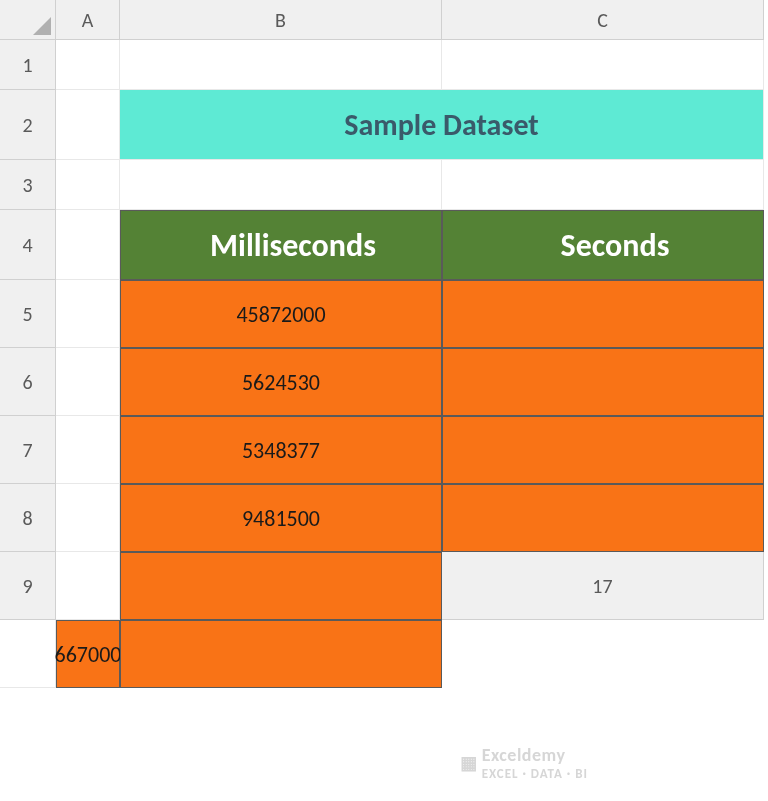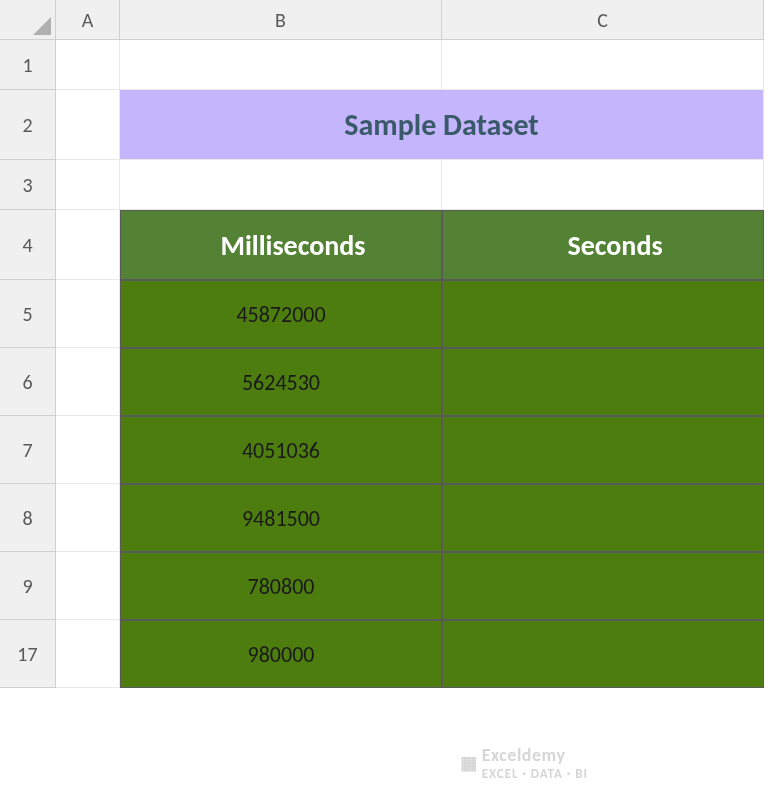--- a/index.html
+++ b/index.html
@@ -61,43 +61,43 @@
     .cell {
       border-right: 1px solid #e8e8e8;
       border-bottom: 1px solid #e8e8e8;
       display: flex;
       align-items: center;
       justify-content: center;
       background: #ffffff;
     }
     .title-cell {
       grid-column: 3 / 5;
-      background: #c4b5fd;
+      background: #5eead4;
       color: #3a5a6a;
       font-size: 30px;
       font-weight: bold;
       display: flex;
       align-items: center;
       justify-content: center;
       border-right: 1px solid #e8e8e8;
       border-bottom: 1px solid #e8e8e8;
     }
     .table-header {
       background: #548235;
       color: #ffffff;
-      font-size: 28px;
+      font-size: 32px;
       font-weight: bold;
       display: flex;
       align-items: center;
       justify-content: center;
       border: 1px solid #5a5a5a;
       padding-left: 24px;
     }
     .table-cell {
-      background: #4d7c0f;
+      background: #f97316;
       border: 1px solid #5a5a5a;
       display: flex;
       align-items: center;
       justify-content: center;
       font-size: 22px;
       color: #1a1a1a;
     }
     .watermark {
       position: absolute;
       bottom: 20px;
@@ -152,36 +152,35 @@
   <div class="table-cell">45872000</div>
   <div class="table-cell"></div>
 
   <div class="row-header">6</div>
   <div class="cell"></div>
   <div class="table-cell">5624530</div>
   <div class="table-cell"></div>
 
   <div class="row-header">7</div>
   <div class="cell"></div>
-  <div class="table-cell">4051036</div>
+  <div class="table-cell">5348377</div>
   <div class="table-cell"></div>
 
   <div class="row-header">8</div>
   <div class="cell"></div>
   <div class="table-cell">9481500</div>
   <div class="table-cell"></div>
 
   <div class="row-header">9</div>
   <div class="cell"></div>
-  <div class="table-cell">780800</div>
   <div class="table-cell"></div>
 
   <div class="row-header">17</div>
   <div class="cell"></div>
-  <div class="table-cell">980000</div>
+  <div class="table-cell">667000</div>
   <div class="table-cell"></div>
 </div>
 
 <div class="watermark">
   <span>▦</span>
   <div>
     <span>Exceldemy</span>
     <span class="watermark-sub">EXCEL · DATA · BI</span>
   </div>
 </div>

